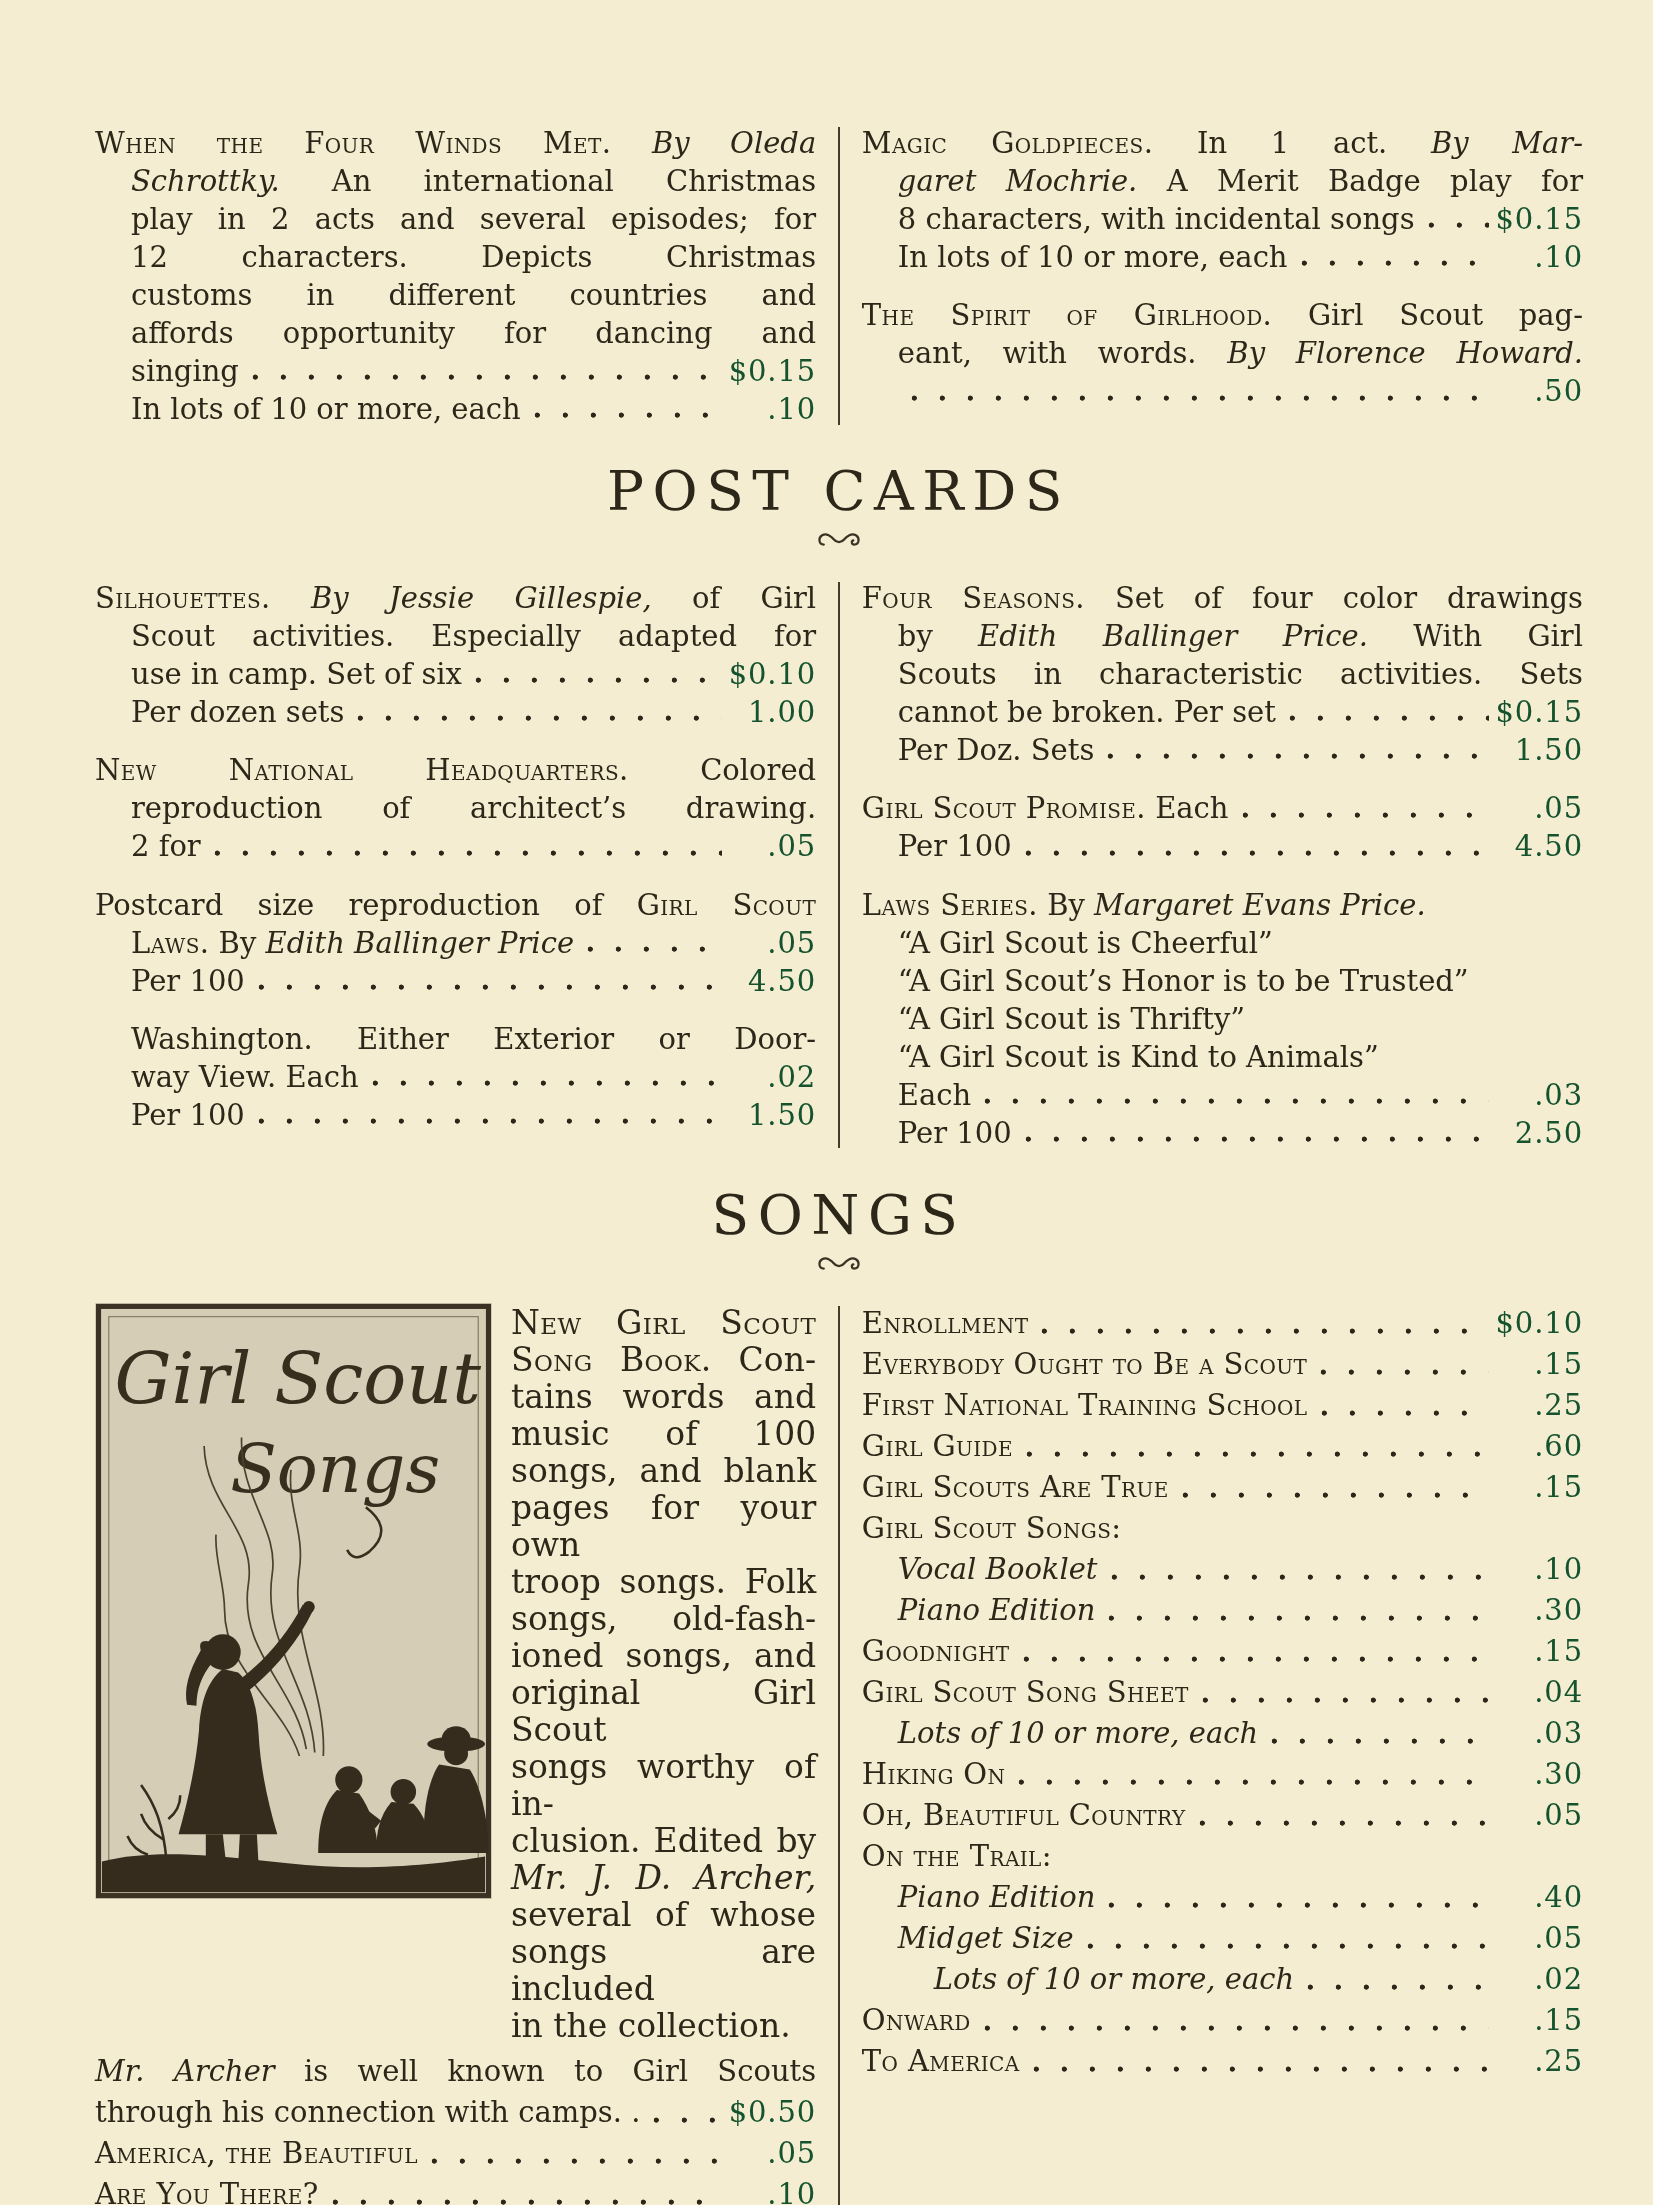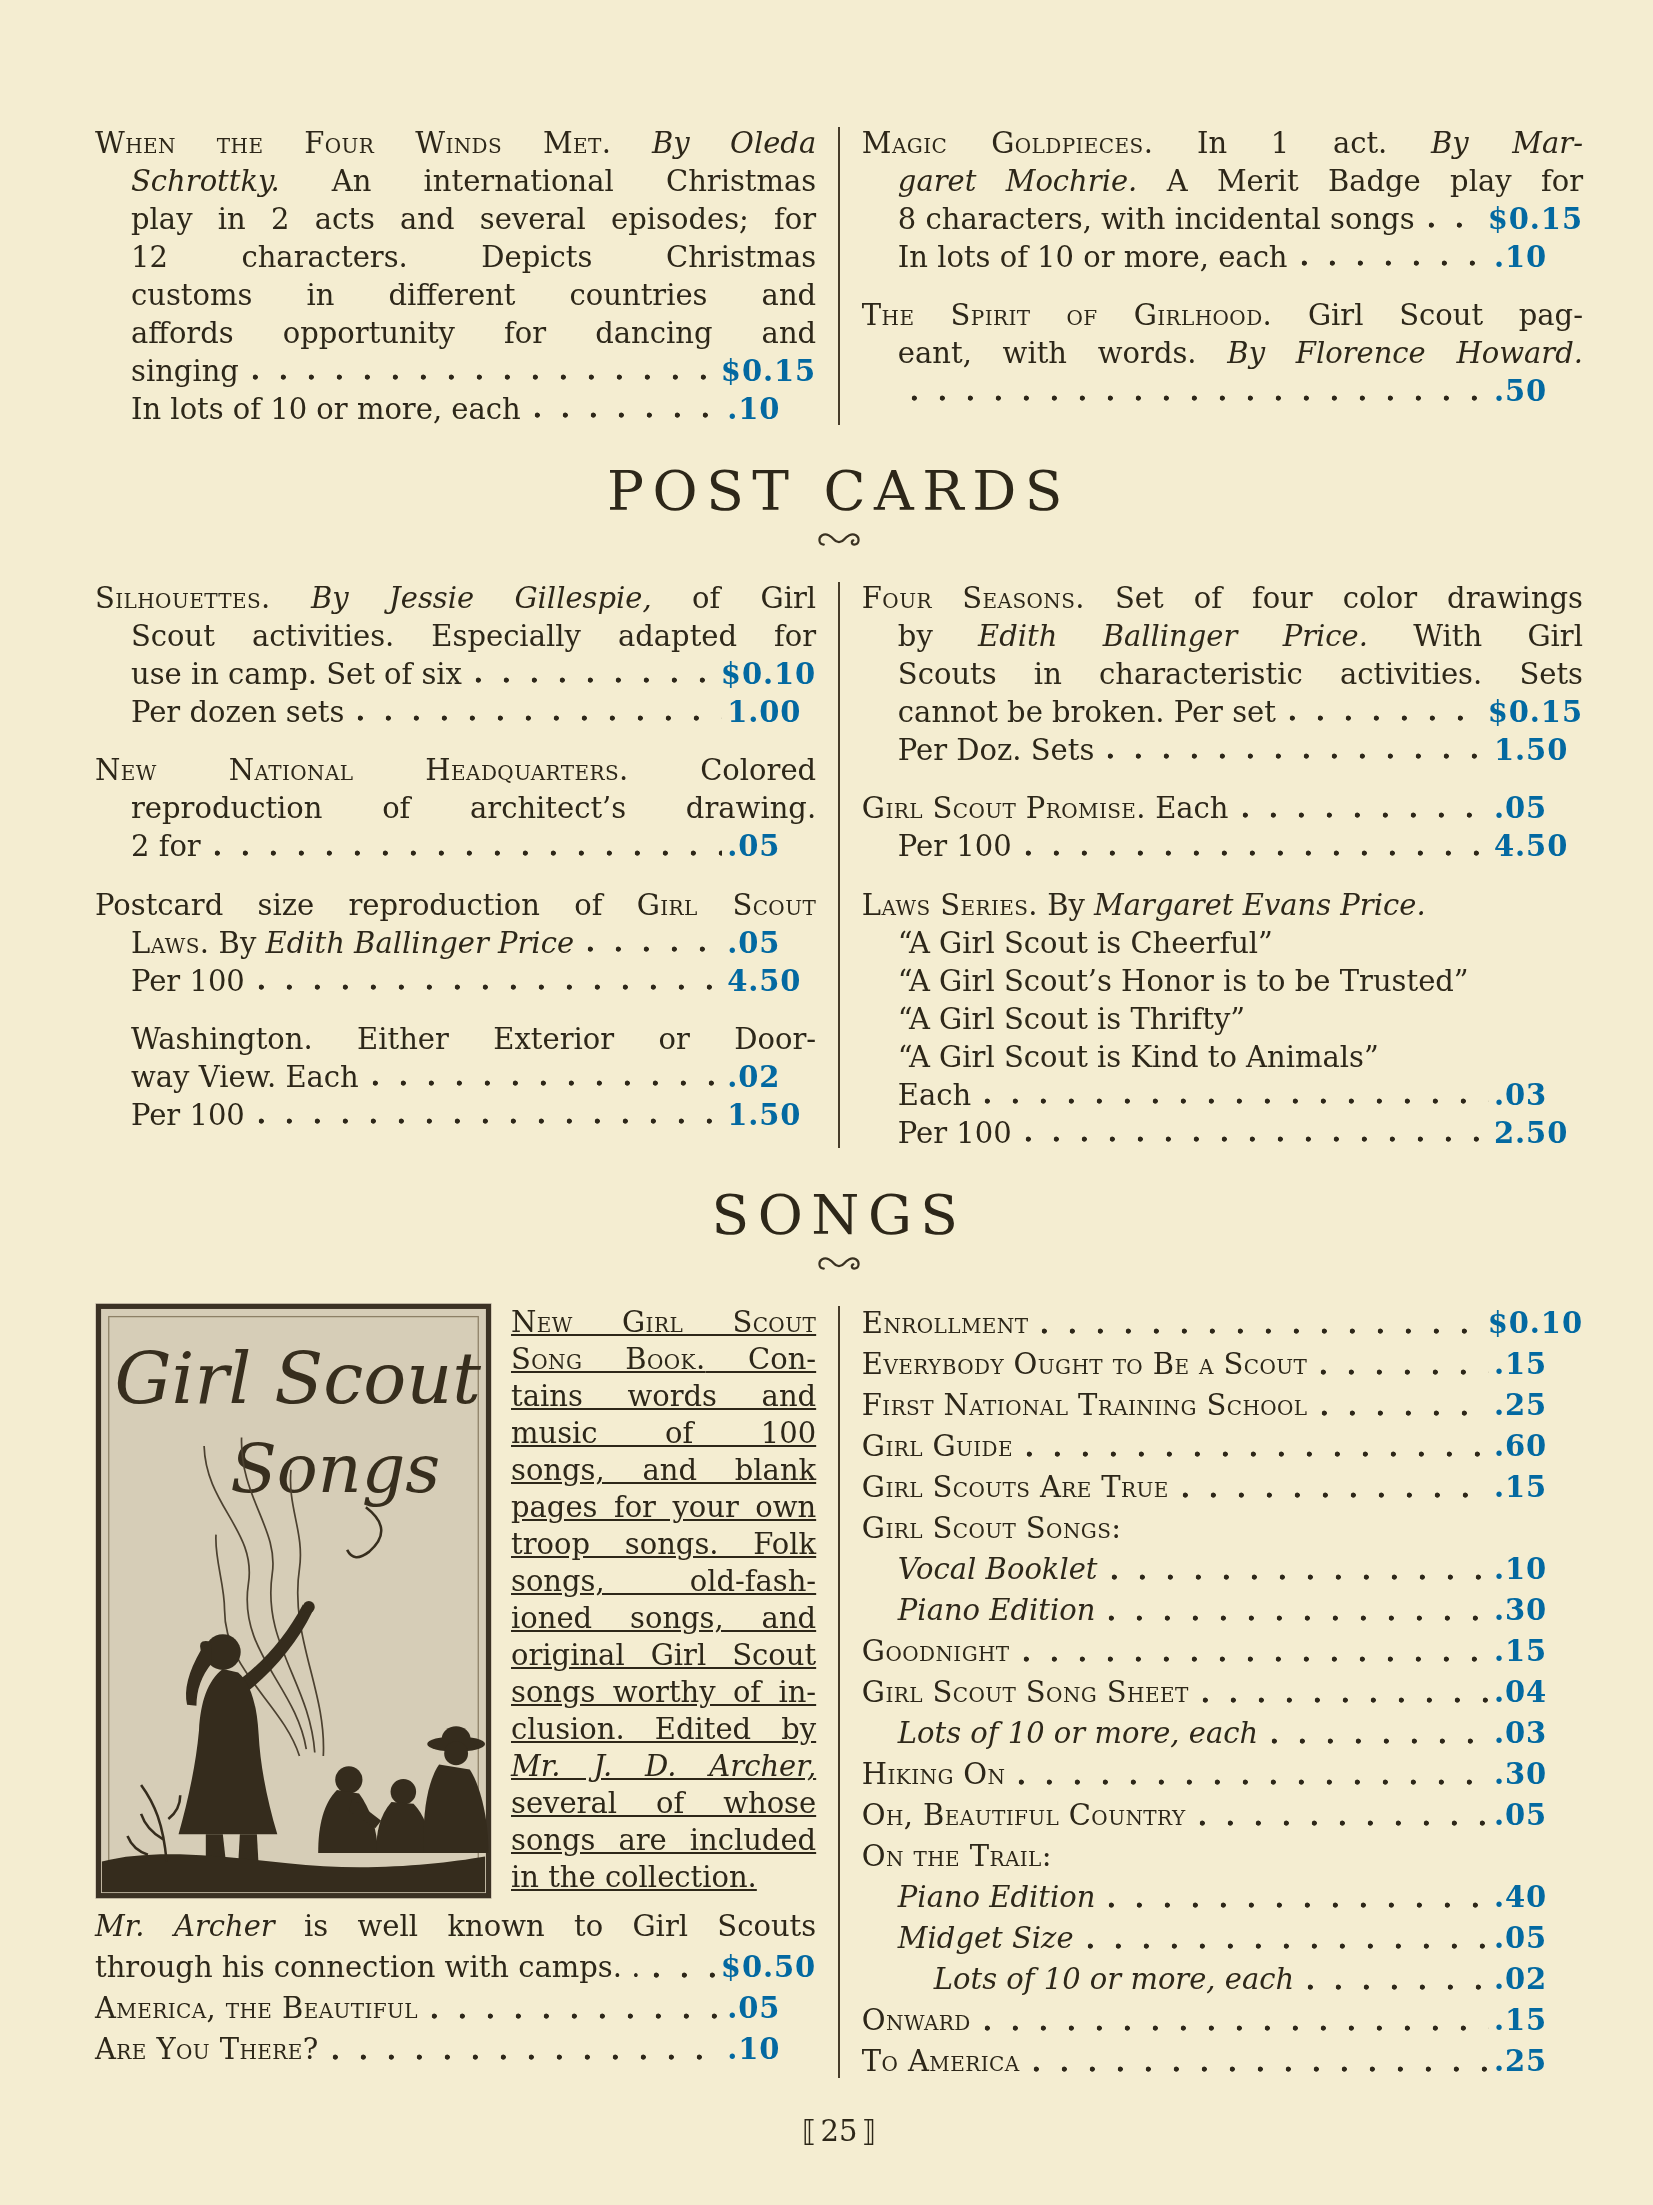--- a/index.html
+++ b/index.html
@@ -18,29 +18,29 @@
   .i1{padding-left:36px;}
   .i2{padding-left:72px;}
   .t{min-width:0;}
   .s-sc{font-variant:small-caps;letter-spacing:0.4px;}
   .s-i{font-style:italic;}
   .ldr{
     flex:1 1 25.6px;height:11px;align-self:flex-end;margin:0 5.1px 6.8px 12px;min-width:22px;
     background-image:radial-gradient(circle at 4.3px 5.1px,#2d2719 2.2px,rgba(0,0,0,0) 2.9px);
     background-size:28px 11px;background-repeat:repeat-x;background-position:left bottom;
   }
-  .price{font-weight:700;min-width:89px;text-align:left;letter-spacing:0.9px;color:#0369a1;}
+  .price{font-weight:400;min-width:89px;text-align:right;letter-spacing:0.9px;color:#14532d;}
   h2{font-size:55px;font-weight:400;letter-spacing:8.5px;text-align:center;margin:31px 0 1.7px;}
   .orn{display:block;margin:3.4px auto 25.6px;width:48px;height:27px;}
   
   .cover-wrap{display:flex;gap:19px;margin-bottom:6.8px;}
   .cover{width:397px;height:596px;margin:0;flex:none;}
   .cover svg{width:100%;height:100%;display:block;}
   .sidepar{flex:1;padding-top:1.7px;}
-  .sidepar .row{font-size:29px;line-height:37px;text-decoration:underline;}
+  .sidepar .row{font-size:33px;line-height:37px;}
   #songs-left-rows .row{line-height:41px;}
   #songs-right-rows .row{line-height:41px;}
   .pgnum{margin-top:32px;text-align:center;font-size:29px;}
   .br{font-family:"DejaVu Sans",sans-serif;padding:0 4.3px;}
 </style>
 </head>
 <body>
 
 <div class="page">
 

